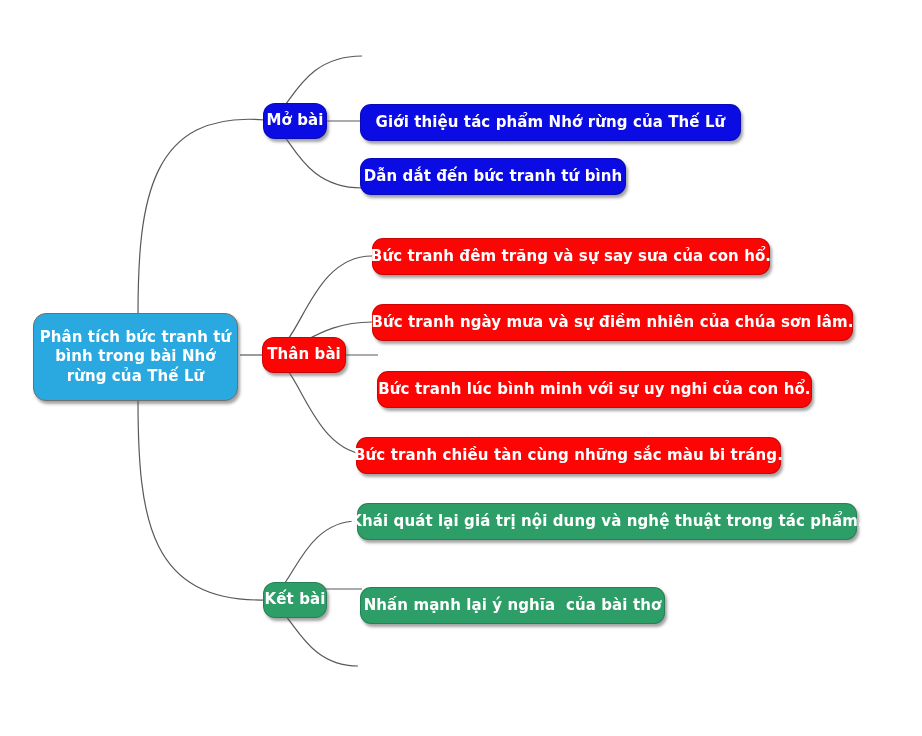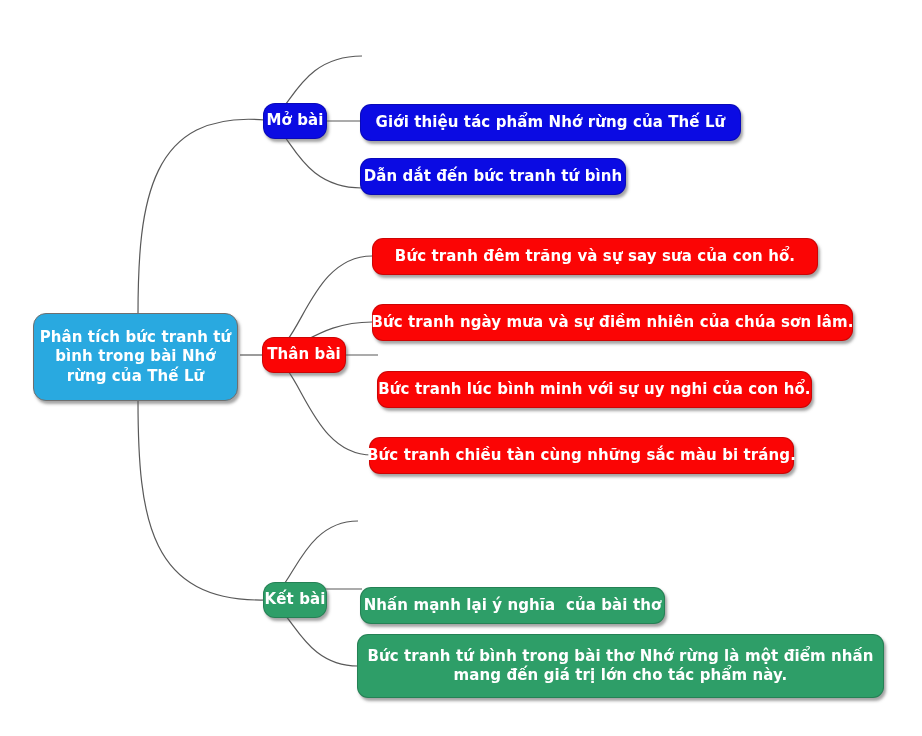--- a/index.html
+++ b/index.html
@@ -95,29 +95,28 @@
 
   <div class="node node-branch c-blue" style="left:263px; top:103px; width:64px; height:36px;">Mở bài</div>
 
 
   <div class="node node-leaf c-blue" style="left:360px; top:104px; width:381px; height:37px;">Giới thiệu tác phẩm Nhớ rừng của Thế Lữ</div>
 
   <div class="node node-leaf c-blue" style="left:360px; top:158px; width:266px; height:37px;">Dẫn dắt đến bức tranh tứ bình</div>
 
   <div class="node node-branch c-red" style="left:262px; top:337px; width:84px; height:36px;text-align:center;">Thân bài</div>
 
-  <div class="node node-leaf c-red" style="left:372px; top:238px; width:446px; height:37px;">Bức tranh đêm trăng và sự say sưa của con hổ.</div>
+  <div class="node node-leaf c-red" style="left:372px; top:238px; width:398px; height:37px;">Bức tranh đêm trăng và sự say sưa của con hổ.</div>
 
   <div class="node node-leaf c-red" style="left:372px; top:304px; width:481px; height:37px;">Bức tranh ngày mưa và sự điềm nhiên của chúa sơn lâm.</div>
 
   <div class="node node-leaf c-red" style="left:377px; top:371px; width:435px; height:37px;text-align:center;">Bức tranh lúc bình minh với sự uy nghi của con hổ.</div>
 
-  <div class="node node-leaf c-red" style="left:369px; top:437px; width:425px; height:37px;">Bức tranh chiều tàn cùng những sắc màu bi tráng.</div>
+  <div class="node node-leaf c-red" style="left:356px; top:437px; width:425px; height:37px;">Bức tranh chiều tàn cùng những sắc màu bi tráng.</div>
 
   <div class="node node-branch c-green" style="left:263px; top:582px; width:64px; height:36px;">Kết bài</div>
 
+  <div class="node node-leaf c-green" style="left:357px; top:503px; width:500px; height:37px;">Khái quát lại giá trị nội dung và nghệ thuật trong tác phẩm.</div>
 
   <div class="node node-leaf c-green" style="left:360px; top:571px; width:305px; height:37px;margin-top:16px;">Nhấn mạnh lại ý nghĩa  của bài thơ</div>
 
-  <div class="node node-leaf c-green" style="left:357px; top:634px; width:527px; height:64px;">Bức tranh tứ bình trong bài thơ Nhớ rừng là một điểm nhấn
-mang đến giá trị lớn cho tác phẩm này.</div>
 
 </div>
 
 </body></html>

